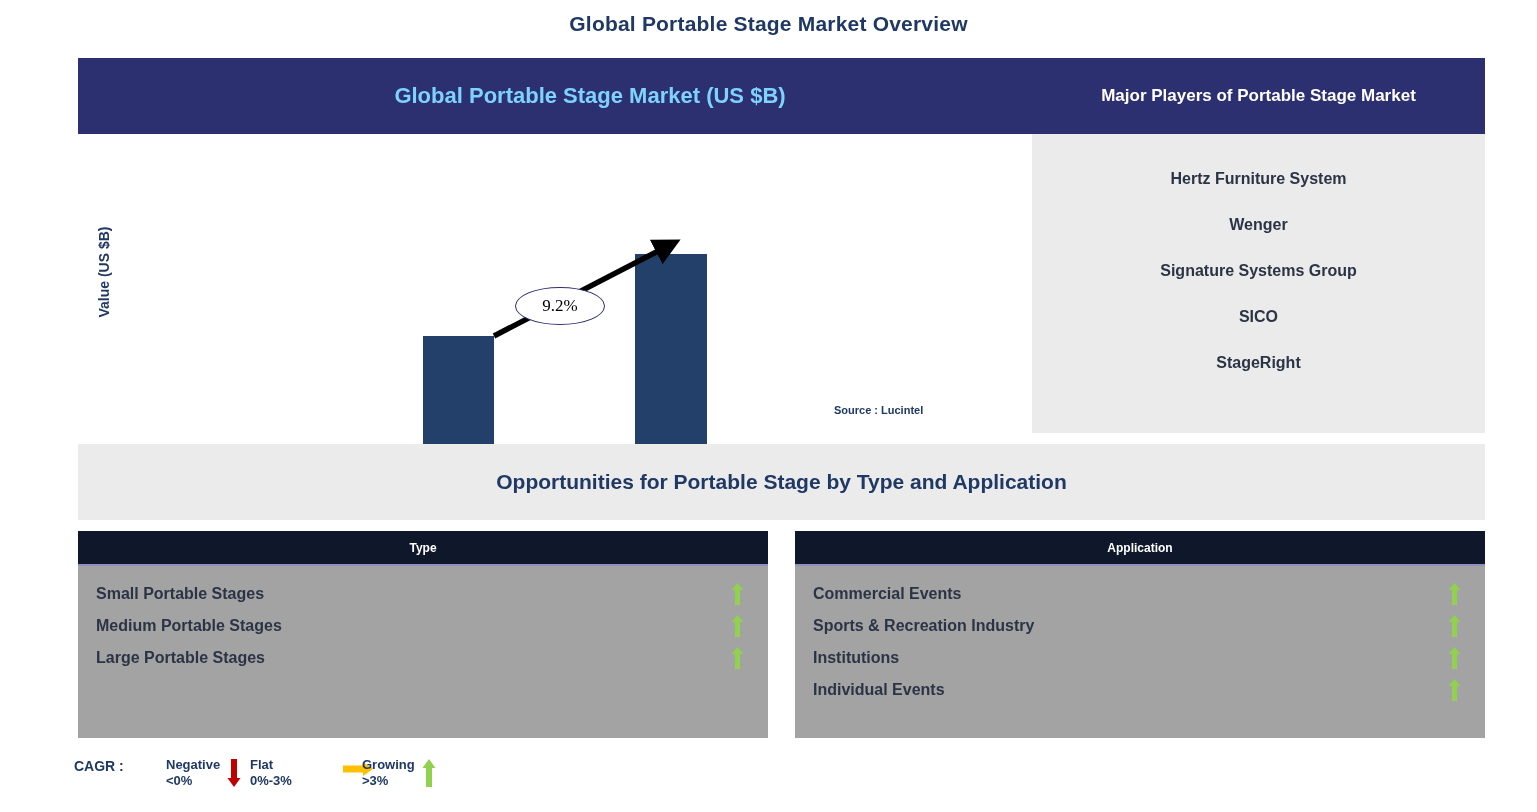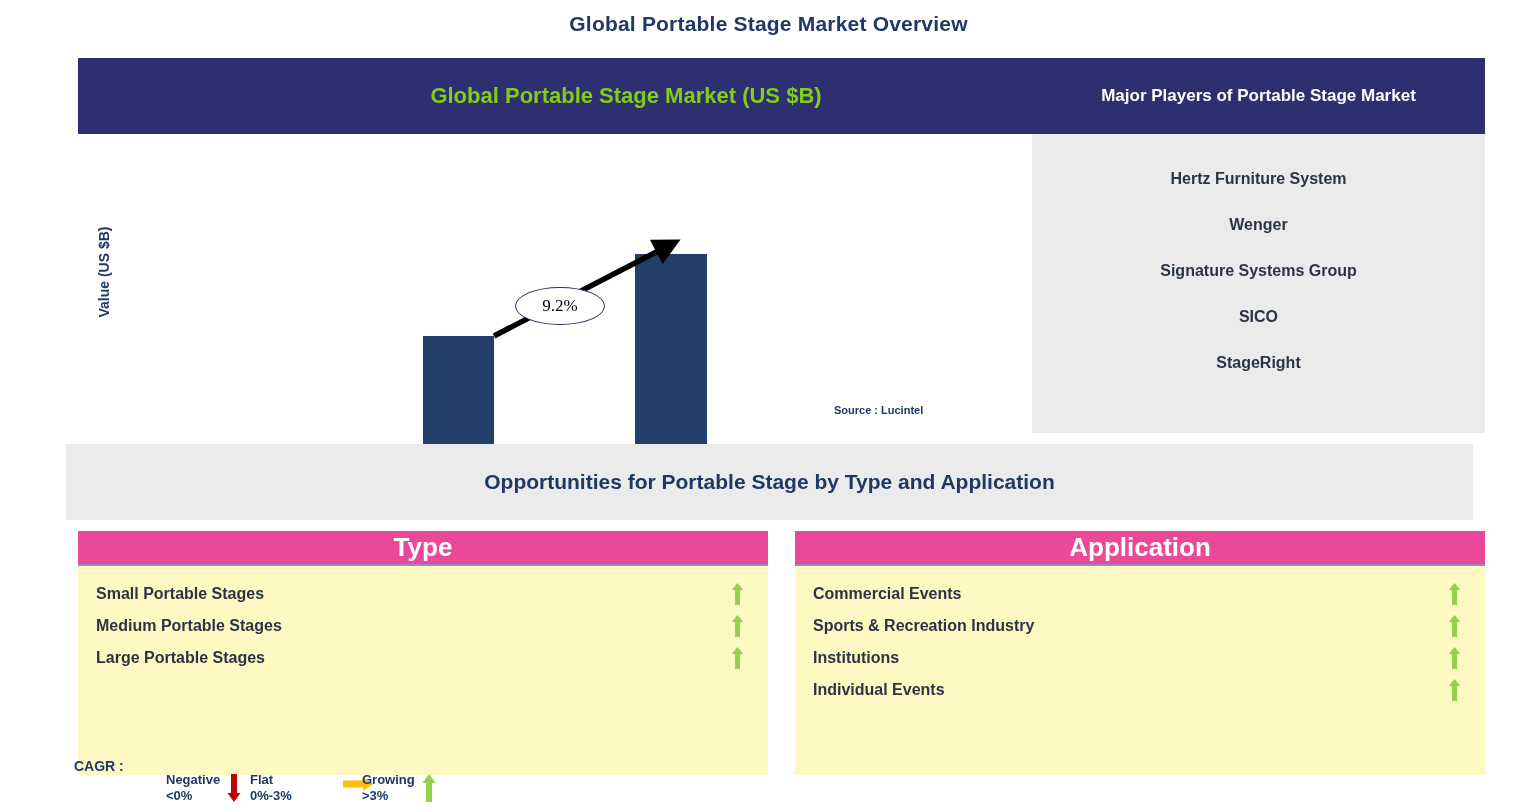--- a/index.html
+++ b/index.html
@@ -28,27 +28,26 @@
 
   
   #chart-panel {
     left: 78px; top: 58px; width: 940px; height: 375px;
     background: #ffffff;
   }
   #chart-header {
     position: absolute;
     left: 0; top: 0; width: 1024px; height: 76px;
     background: #2d3070;
-    color: #84cc16;
+    color: #7dd3fc;
     font-size: 22px;
     font-weight: bold;
     display: flex;
     align-items: center;
     justify-content: center;
-    padding-left: 36px;
   }
   #chart-plot {
     position: absolute;
     left: 0; top: 76px; width: 940px; height: 299px;
   }
   #y-axis-label {
     position: absolute;
     left: -44px;
     top: 130px;
     width: 140px;
@@ -131,48 +130,48 @@
   .player-item {
     text-align: center;
     font-size: 16px;
     font-weight: bold;
     color: #2b3445;
     padding: 14px 0;
   }
 
   
   #opportunities-banner {
-    left: 66px; top: 444px; width: 1407px; height: 76px;
+    left: 78px; top: 444px; width: 1407px; height: 76px;
     background: #ebebeb;
     display: flex;
     align-items: center;
     justify-content: center;
     font-size: 21px;
     font-weight: bold;
     color: #1f3864;
   }
 
   
   .seg-panel { position: absolute; }
   #type-panel { left: 78px; top: 531px; width: 690px; height: 212px; }
   #application-panel { left: 795px; top: 531px; width: 690px; height: 212px; }
   .seg-header {
     height: 33px;
-    background: #ec4899;
+    background: #0f172a;
     color: #ffffff;
-    font-size: 26px;
+    font-size: 12px;
     font-weight: bold;
     display: flex;
     align-items: center;
     justify-content: center;
     border-bottom: 2px solid #8f8fc0;
   }
   .seg-body {
-    height: 209px;
-    background: #fef9c3;
+    height: 172px;
+    background: #a3a3a3;
     padding: 12px 18px 0 18px;
     box-sizing: border-box;
   }
   .seg-row {
     display: flex;
     align-items: center;
     justify-content: space-between;
     height: 32px;
   }
   .seg-text {
@@ -191,21 +190,20 @@
   .arrow-up svg { display: block; }
 
   
   #cagr-legend {
     left: 70px; top: 754px; width: 480px; height: 50px;
   }
   .legend-group {
     position: absolute;
     display: flex;
     align-items: flex-start;
-    margin-top: 15px;
   }
   .legend-title {
     position: absolute;
     left: 4px; top: 4px;
     font-size: 14px;
     font-weight: bold;
     color: #1f3864;
     white-space: nowrap;
   }
   .legend-text {

